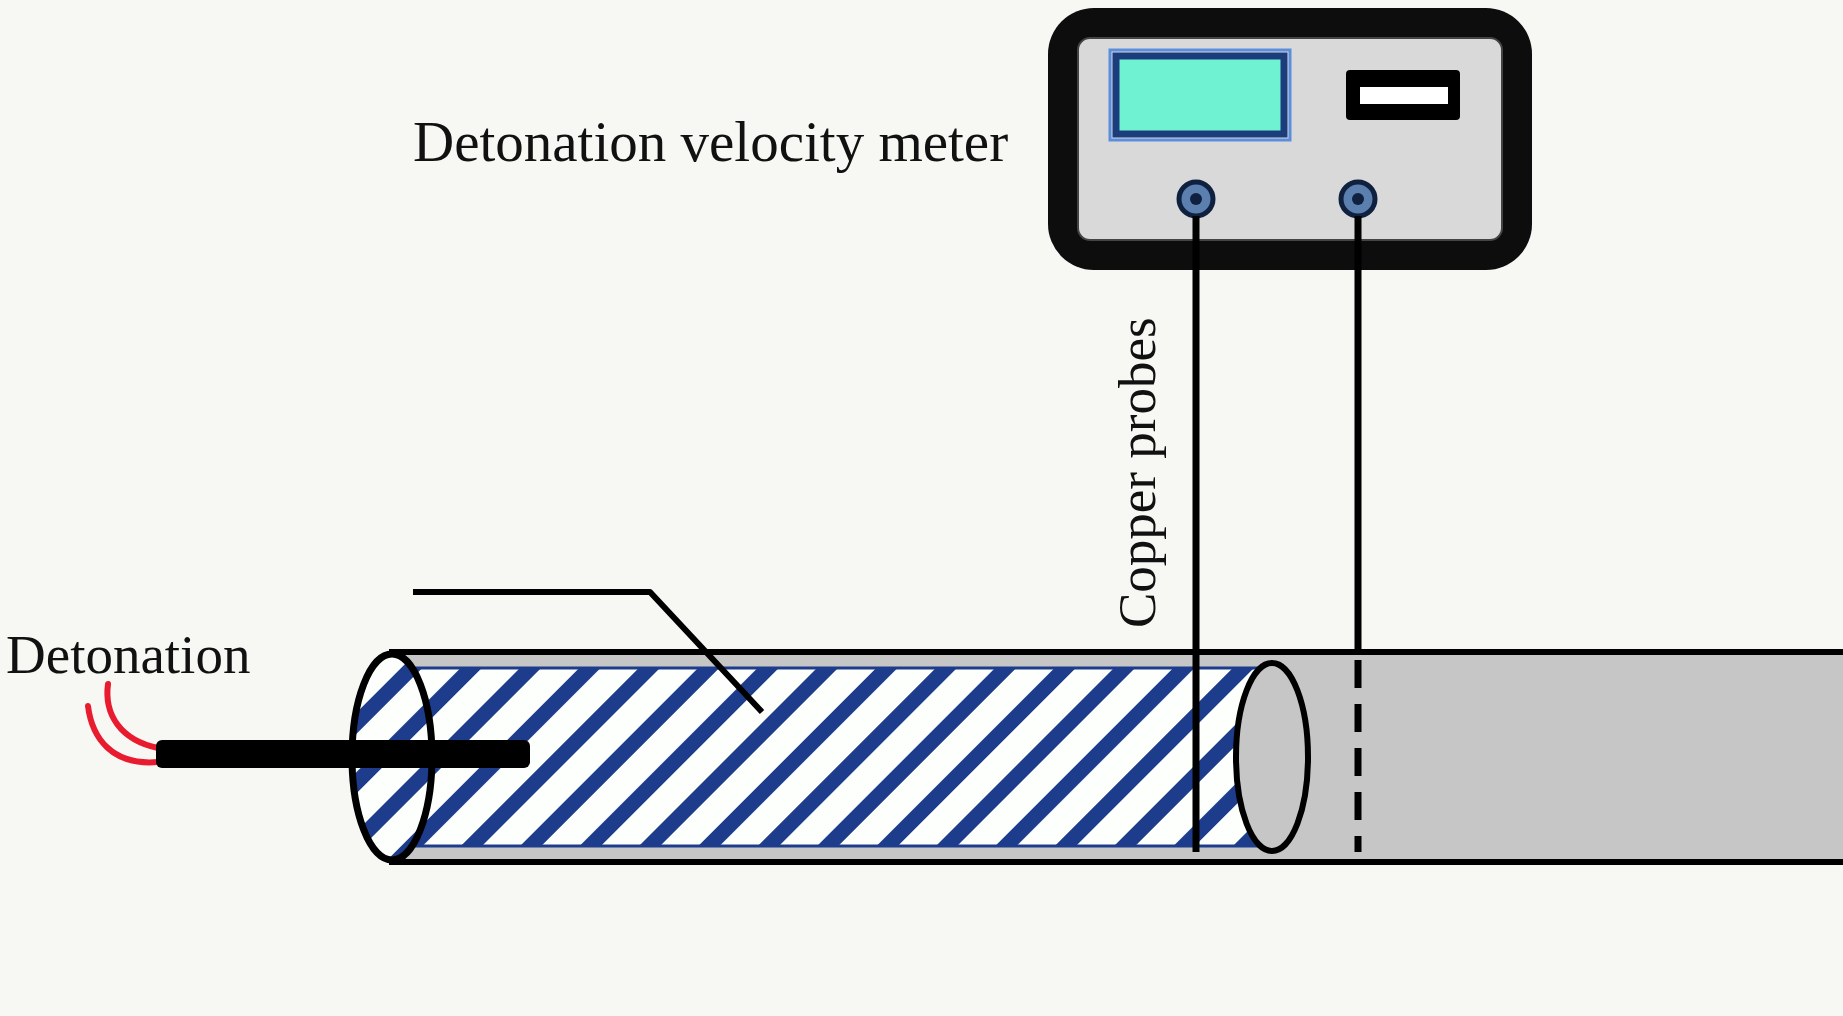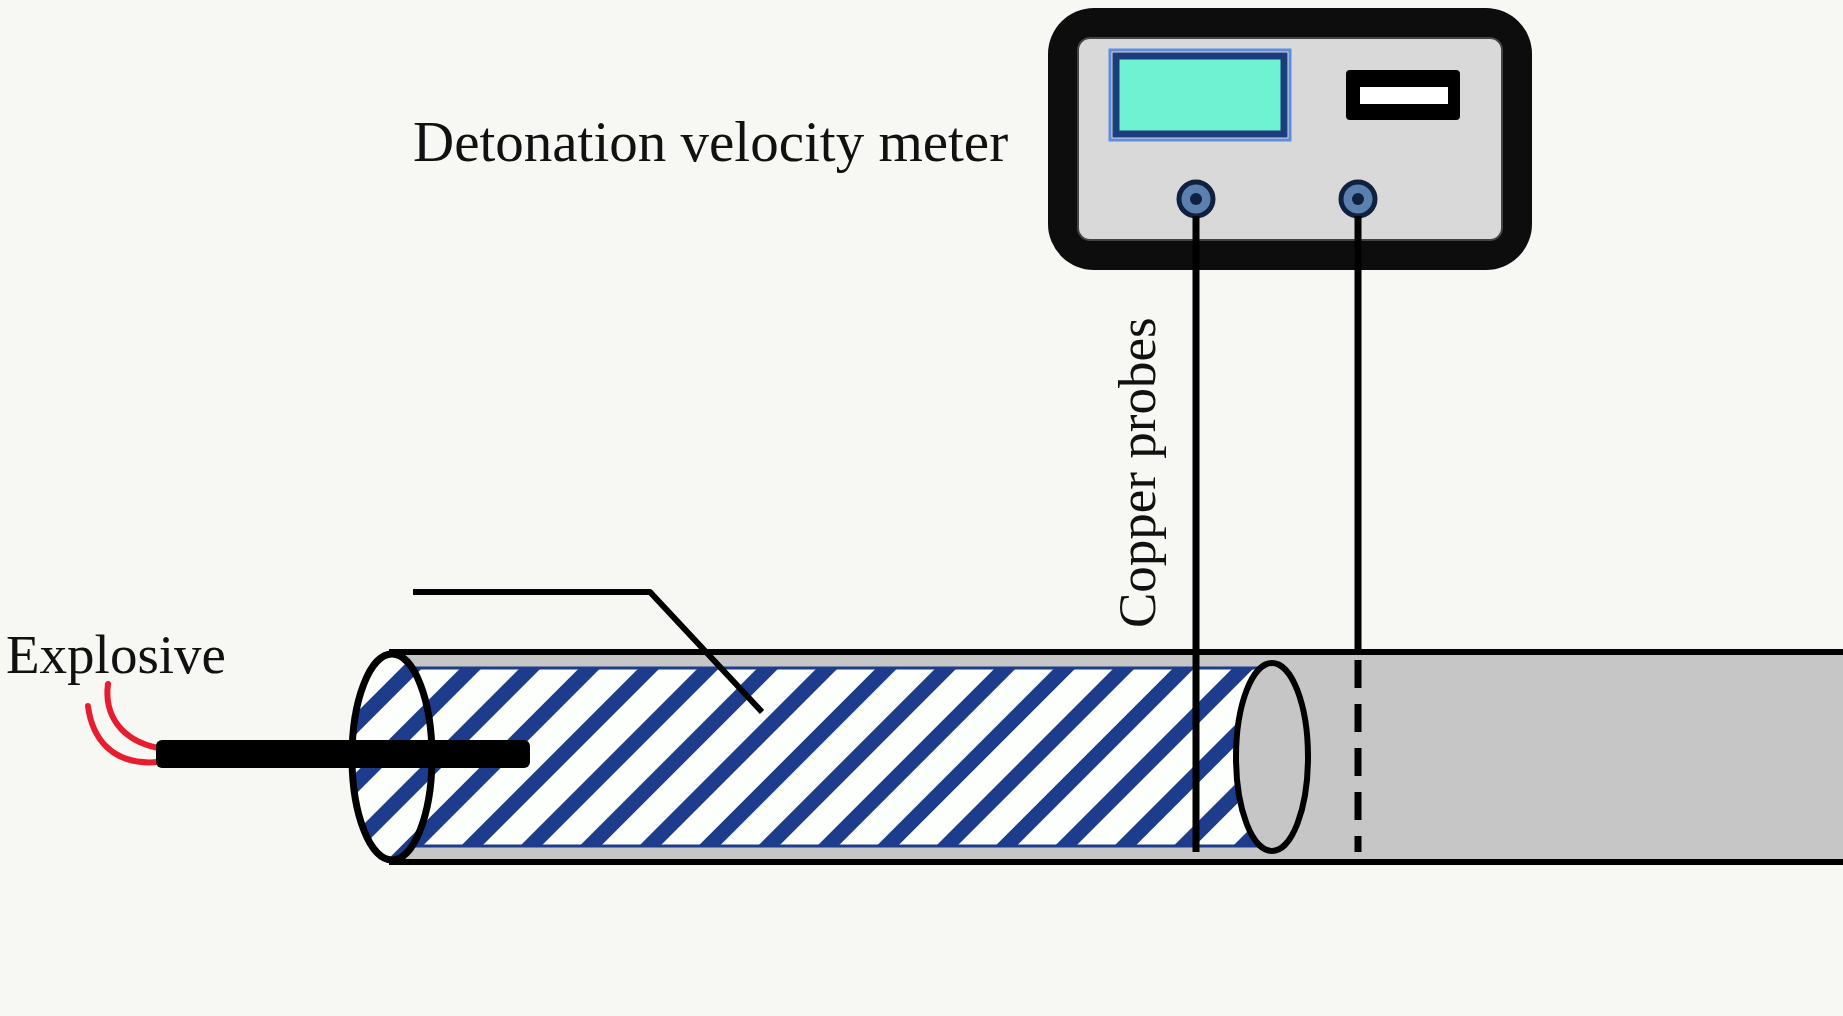--- a/index.html
+++ b/index.html
@@ -79,15 +79,15 @@
 
     <g>
       <line x1="1196" y1="216" x2="1196" y2="852" style="stroke: var(--outline); stroke-width: 7;"></line>
       <line x1="1358" y1="216" x2="1358" y2="654" style="stroke: var(--outline); stroke-width: 7;"></line>
       <line x1="1358" y1="660" x2="1358" y2="852" style="stroke: var(--outline); stroke-width: 7; stroke-dasharray: 28 16;"></line>
     </g>
   </svg>
 
   <div class="label label-meter">Detonation velocity meter</div>
   <div class="label label-copper">Copper probes</div>
-  <div class="label label-detonator">Explosive</div>
+  <div class="label label-detonator">Detonation</div>
 
 </div>
 
 </body></html>

